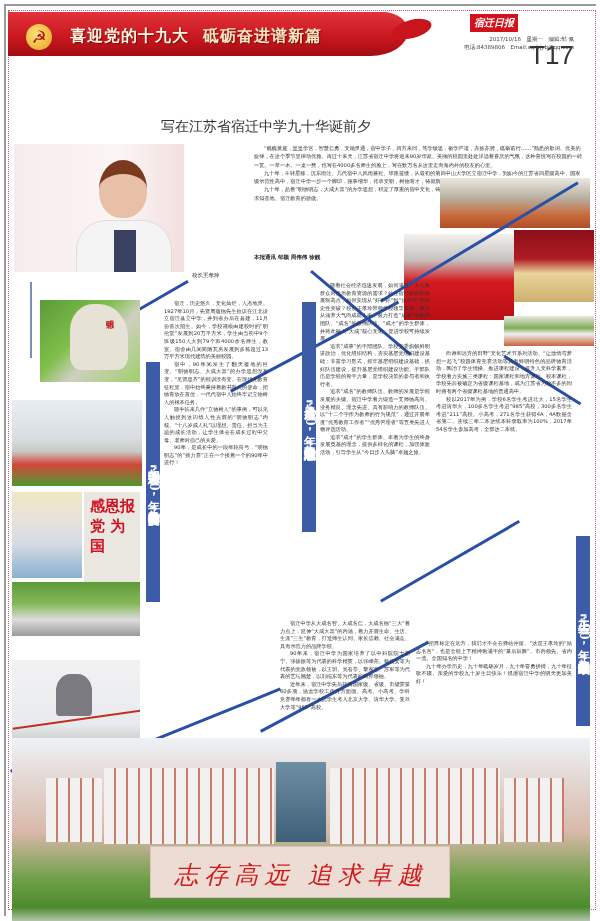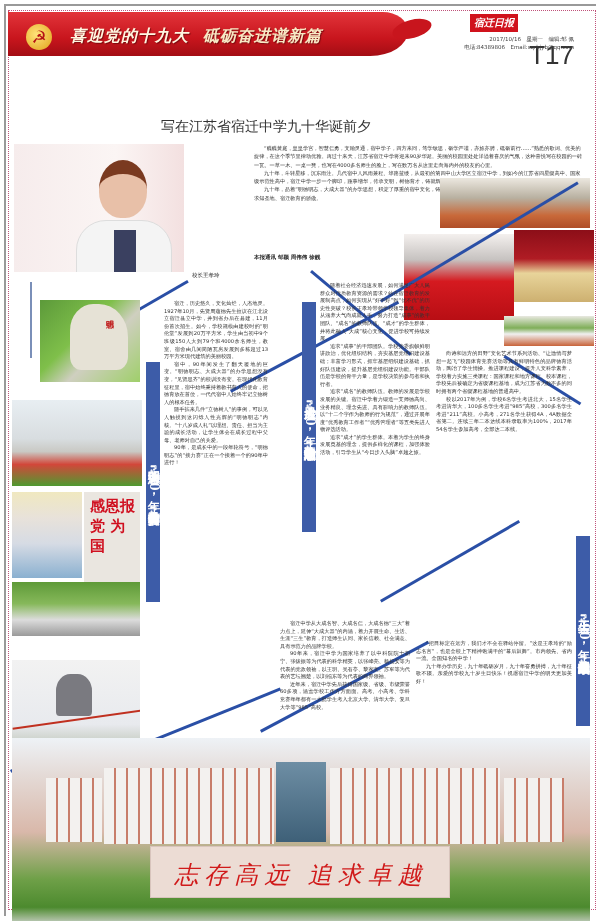--- a/index.html
+++ b/index.html
@@ -10,21 +10,21 @@
   .frame-top { position: absolute; left: 4px; top: 4px; width: 592px; height: 2px; background: #999; }
   .dot-border { position: absolute; border: 1px dotted #c0527a; }
   
   .banner { position: absolute; left: 8px; top: 6px; width: 400px; height: 56px; overflow: hidden; }
   .ribbon { position: absolute; left: 0; top: 6px; width: 400px; height: 44px;
     background: linear-gradient(180deg, #e2343a 0%, #c8151d 60%, #a30d14 100%);
     border-radius: 0 40px 60px 0 / 0 30px 40px 0; }
   .ribbon-tail { position: absolute; left: 380px; top: 14px; width: 40px; height: 18px; background: #c8151d; border-radius: 50%; transform: rotate(-15deg); }
   .emblem { position: absolute; left: 18px; top: 18px; width: 26px; height: 26px; border-radius: 50%;
     background: radial-gradient(circle at 40% 40%, #ffe27a, #e0a21a); color: #b51015; font-size: 17px; font-weight: bold; text-align: center; line-height: 26px; }
-  .banner-text { position: absolute; left: 62px; top: 20px; color: #fff6e0; font-size: 16px; font-weight: bold; letter-spacing: 1px; white-space: nowrap; text-shadow: 1px 1px 1px #7a0a0e; font-style: italic; }
+  .banner-text { position: absolute; left: 62px; top: 20px; color: #fff6e0; font-size: 16px; font-weight: bold; letter-spacing: 1px; white-space: nowrap; text-shadow: 1px 1px 1px #7a0a0e; }
   .banner-text .t2 { margin-left: 14px; color: #f7e8c4; }
   
   .mast { position: absolute; right: 14px; top: 10px; width: 200px; height: 50px; }
   .logo { position: absolute; right: 68px; top: 4px; background: #d0121c; color: #fff; font-size: 10px; font-weight: bold; padding: 2px 4px; font-style: italic; }
   .pageno { position: absolute; right: 12px; top: -2px; font-size: 26px; color: #333; font-family: "Liberation Sans", sans-serif; margin-top: 32px; }
   .meta1 { position: absolute; right: 12px; top: 26px; font-size: 5.5px; color: #444; white-space: nowrap; }
   .meta2 { position: absolute; right: 12px; top: 34px; font-size: 5.5px; color: #444; white-space: nowrap; }
   
   .headline { position: absolute; left: 0; width: 600px; top: 78px; text-align: center; font-family: "DejaVu Serif", "Liberation Serif", serif; font-weight: bold; font-size: 28px; color: #111; letter-spacing: 1px; }
   .subhead { position: absolute; left: 0; width: 532px; top: 118px; text-align: center; font-size: 14px; color: #333; }

